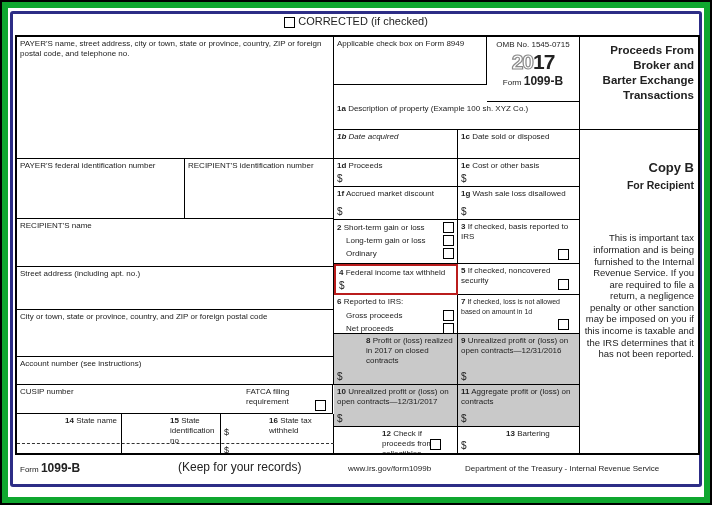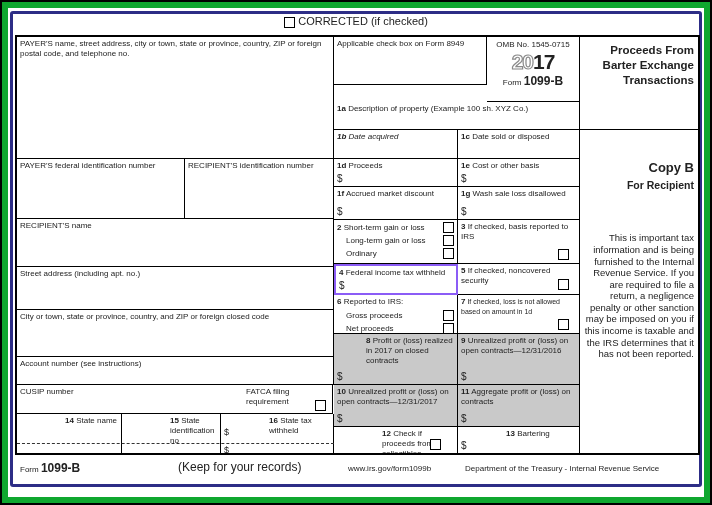--- a/index.html
+++ b/index.html
@@ -12,21 +12,21 @@
   .corrected-row{position:absolute;top:15px;left:0;width:712px;text-align:center;
                  font-size:11px;color:#222;}
   .formtable{position:absolute;left:15px;top:35px;width:685px;height:420px;
              box-sizing:border-box;border:2px solid #000;background:#fff;}
   .cell{position:absolute;box-sizing:border-box;border-right:1px solid #000;
         border-bottom:1px solid #000;padding:2px 3px;font-size:8px;line-height:1.25;
         background:#fff;overflow:hidden;}
   .gray{background:#c9c9c9;}
   .noR{border-right:none;}
   .noB{border-bottom:none;padding-left:48px;}
-  .thick{border:2px solid #8b5cf6;}
+  .thick{border:2px solid #b91c1c;}
   .num{font-weight:bold;}
   .dollar{position:absolute;left:3px;bottom:1px;font-size:10px;color:#222;}
   .cb{display:inline-block;width:11px;height:11px;border:1px solid #000;
       background:#fff;box-sizing:border-box;vertical-align:middle;}
   .cb-abs{position:absolute;}
   .optrow{display:flex;justify-content:space-between;align-items:center;
           margin-top:2px;padding-left:9px;}
   .optrow.first{padding-left:0;margin-top:0;}
   .omb-cell{text-align:center;padding-top:3px;}
   .year{font-size:21px;font-weight:bold;line-height:1;margin-top:1px;letter-spacing:-1px;}
@@ -71,21 +71,21 @@
 
     <div class="cell" style="left:0;top:182px;width:317px;height:48px;">
       <span>RECIPIENT'S name</span>
     </div>
 
     <div class="cell" style="left:0;top:230px;width:317px;height:43px;">
       <span>Street address (including apt. no.)</span>
     </div>
 
     <div class="cell" style="left:0;top:273px;width:317px;height:47px;">
-      <span>City or town, state or province, country, and ZIP or foreign closed code</span>
+      <span>City or town, state or province, country, and ZIP or foreign postal code</span>
     </div>
 
     <div class="cell" style="left:0;top:348px;width:227px;height:29px;">
       <span>CUSIP number</span>
     </div>
 
     <div class="cell" style="left:0;top:320px;width:317px;height:28px;">
       <span>Account number (see instructions)</span>
     </div>
     <div class="cell" style="left:226px;top:348px;width:90px;height:29px;">
@@ -239,20 +239,21 @@
       <span class="cb cb-abs" style="right:16px;bottom:3px;"></span>
     </div>
     <div class="cell noB" style="left:441px;top:390px;width:122px;bottom:0;">
       <span class="num">13</span>
       <span>Bartering</span>
       <span class="dollar">$</span>
     </div>
 
     <div class="cell noR rhead" style="left:563px;top:0;right:0;height:93px;">
       <span style="display:block;">Proceeds From</span>
+      <span style="display:block;">Broker and</span>
       <span style="display:block;">Barter Exchange</span>
       <span style="display:block;">Transactions</span>
     </div>
     <div class="cell noR noB rbody" style="left:563px;top:93px;right:0;bottom:0;">
       <div class="copyb">Copy B</div>
       <div class="forrecip">For Recipient</div>
       <div class="notice">This is important tax information and is being furnished to the Internal Revenue Service. If you are required to file a return, a negligence penalty or other sanction may be imposed on you if this income is taxable and the IRS determines that it has not been reported.</div>
     </div>
   </div>
 

